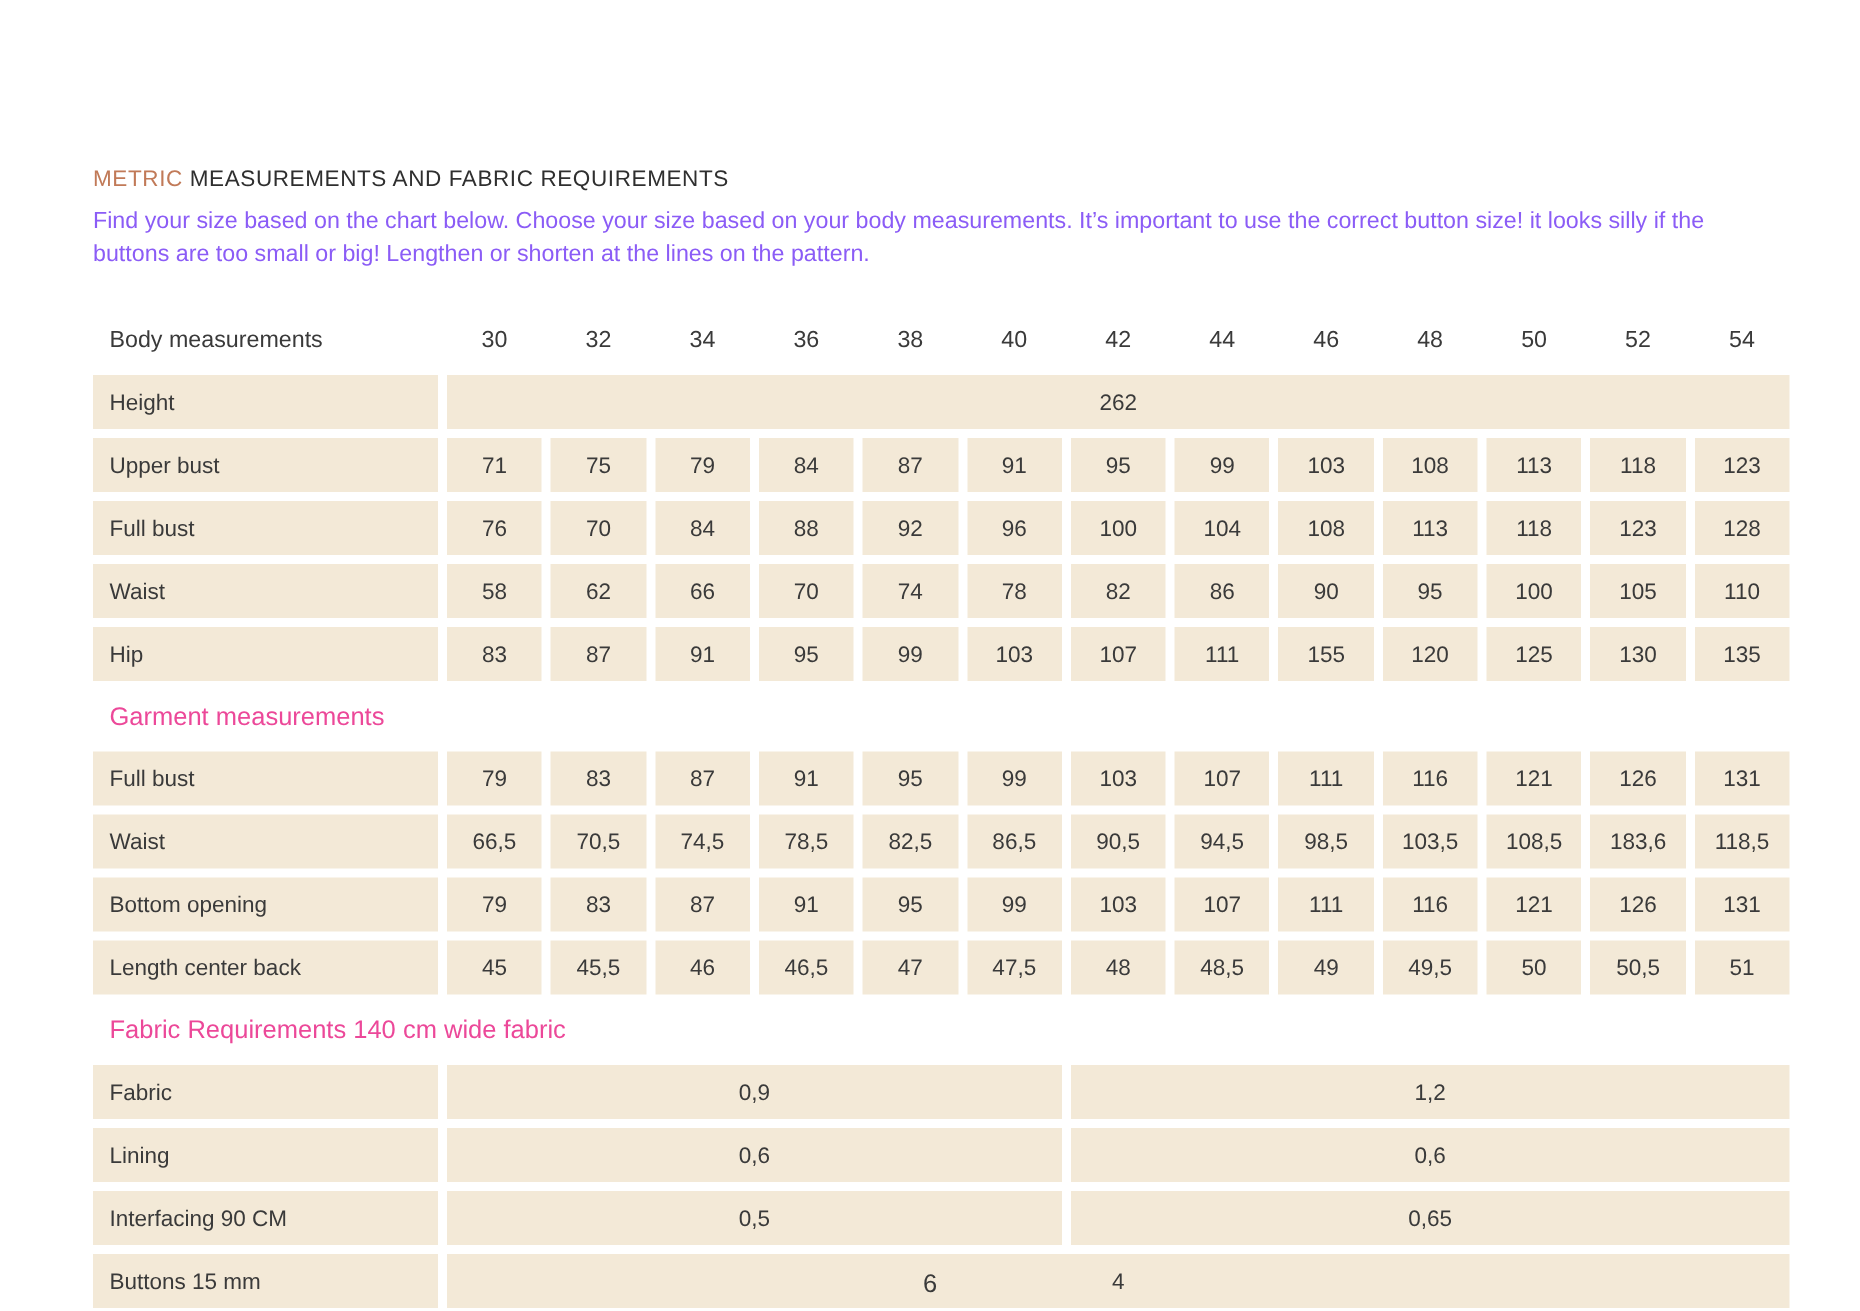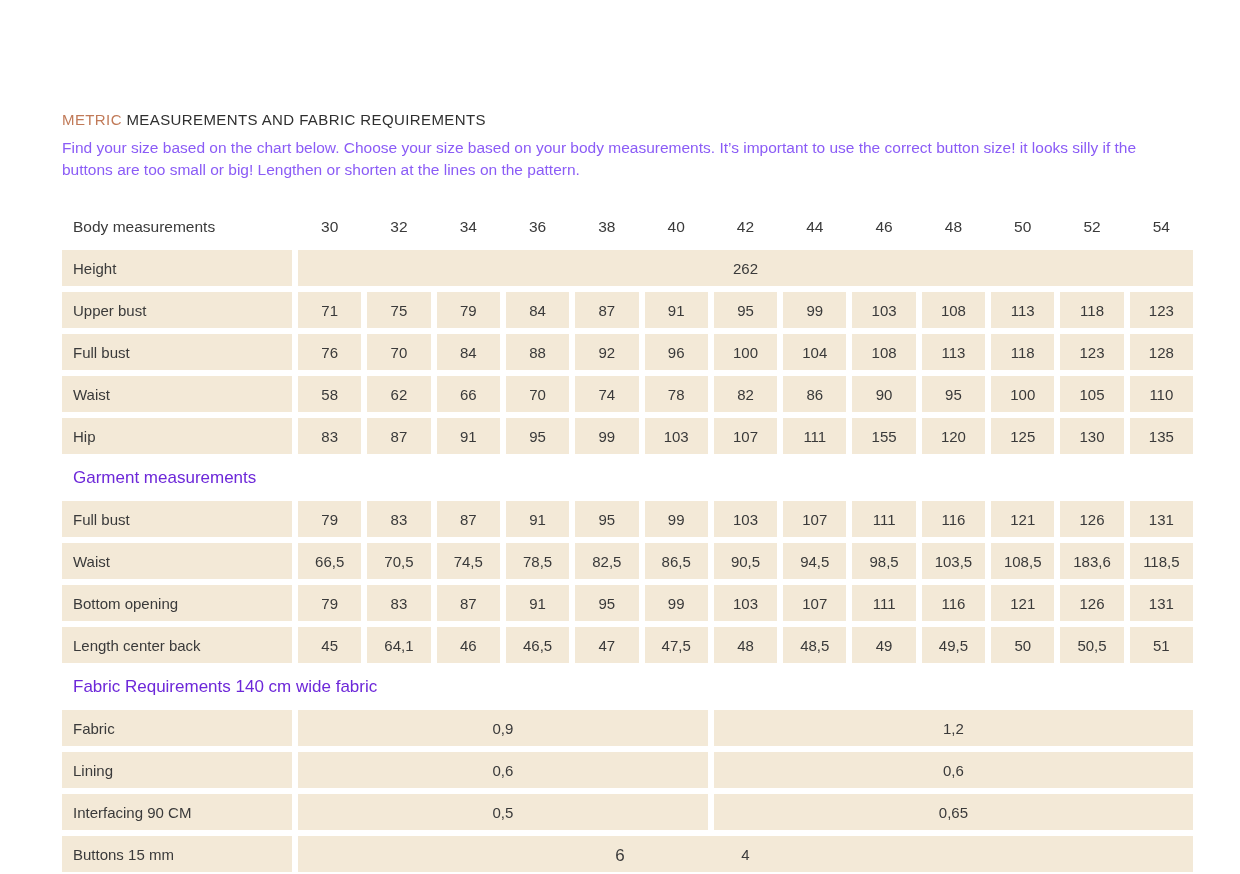--- a/index.html
+++ b/index.html
@@ -61,21 +61,21 @@
     padding-left: 11px;
   }
   .cell.plain { background: transparent; }
   .header-row { margin-bottom: 8px; }
   .header-row .cell { height: 30px; background: transparent; font-size: 15.5px; }
   .span-all   { grid-column: 2 / span 13; }
   .span-left  { grid-column: 2 / span 6; }
   .span-right { grid-column: 8 / span 7; }
   .section-header {
     font-size: 17px;
-    color: #6d28d9;
+    color: #ec4899;
     padding-left: 11px;
     margin: 14px 0 13px 0;
   }
   .page-number {
     position: absolute;
     bottom: 8px;
     left: 0;
     width: 1240px;
     text-align: center;
     font-size: 17px;
@@ -226,21 +226,21 @@
           <div class="cell">107</div>
           <div class="cell">111</div>
           <div class="cell">116</div>
           <div class="cell">121</div>
           <div class="cell">126</div>
           <div class="cell">131</div>
         </div>
         <div class="row">
           <div class="cell label">Length center back</div>
           <div class="cell">45</div>
-          <div class="cell">64,1</div>
+          <div class="cell">45,5</div>
           <div class="cell">46</div>
           <div class="cell">46,5</div>
           <div class="cell">47</div>
           <div class="cell">47,5</div>
           <div class="cell">48</div>
           <div class="cell">48,5</div>
           <div class="cell">49</div>
           <div class="cell">49,5</div>
           <div class="cell">50</div>
           <div class="cell">50,5</div>

